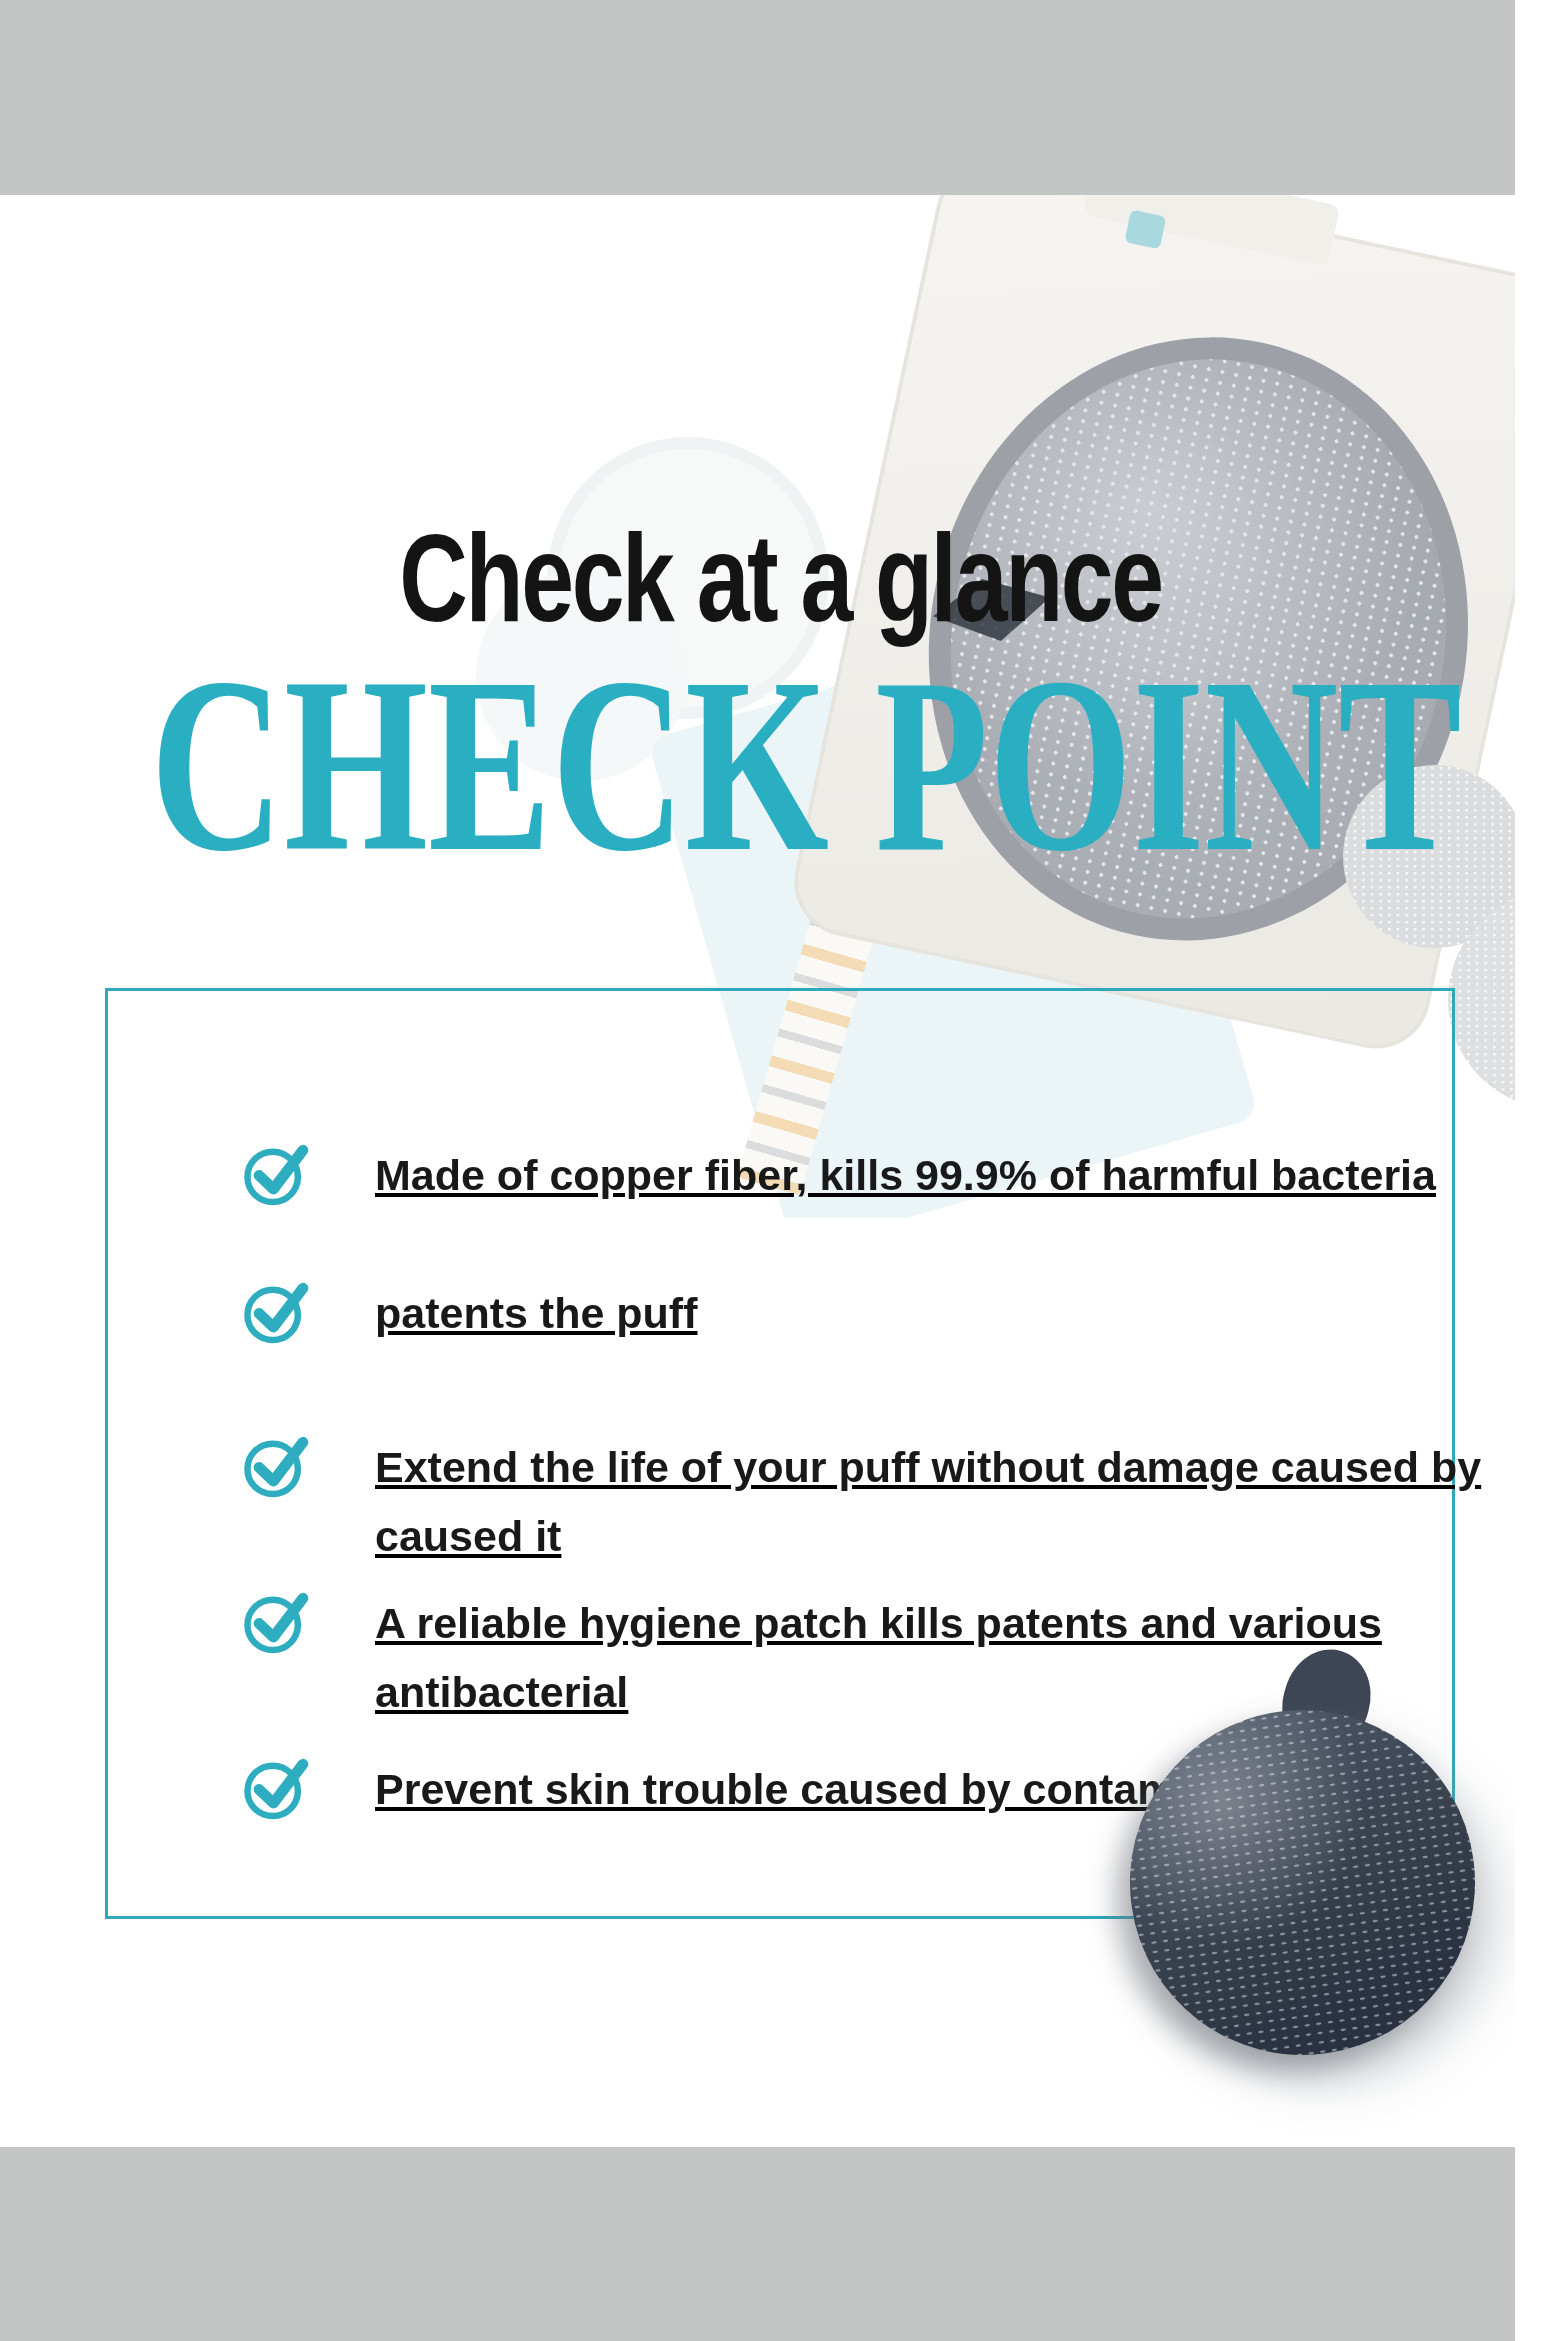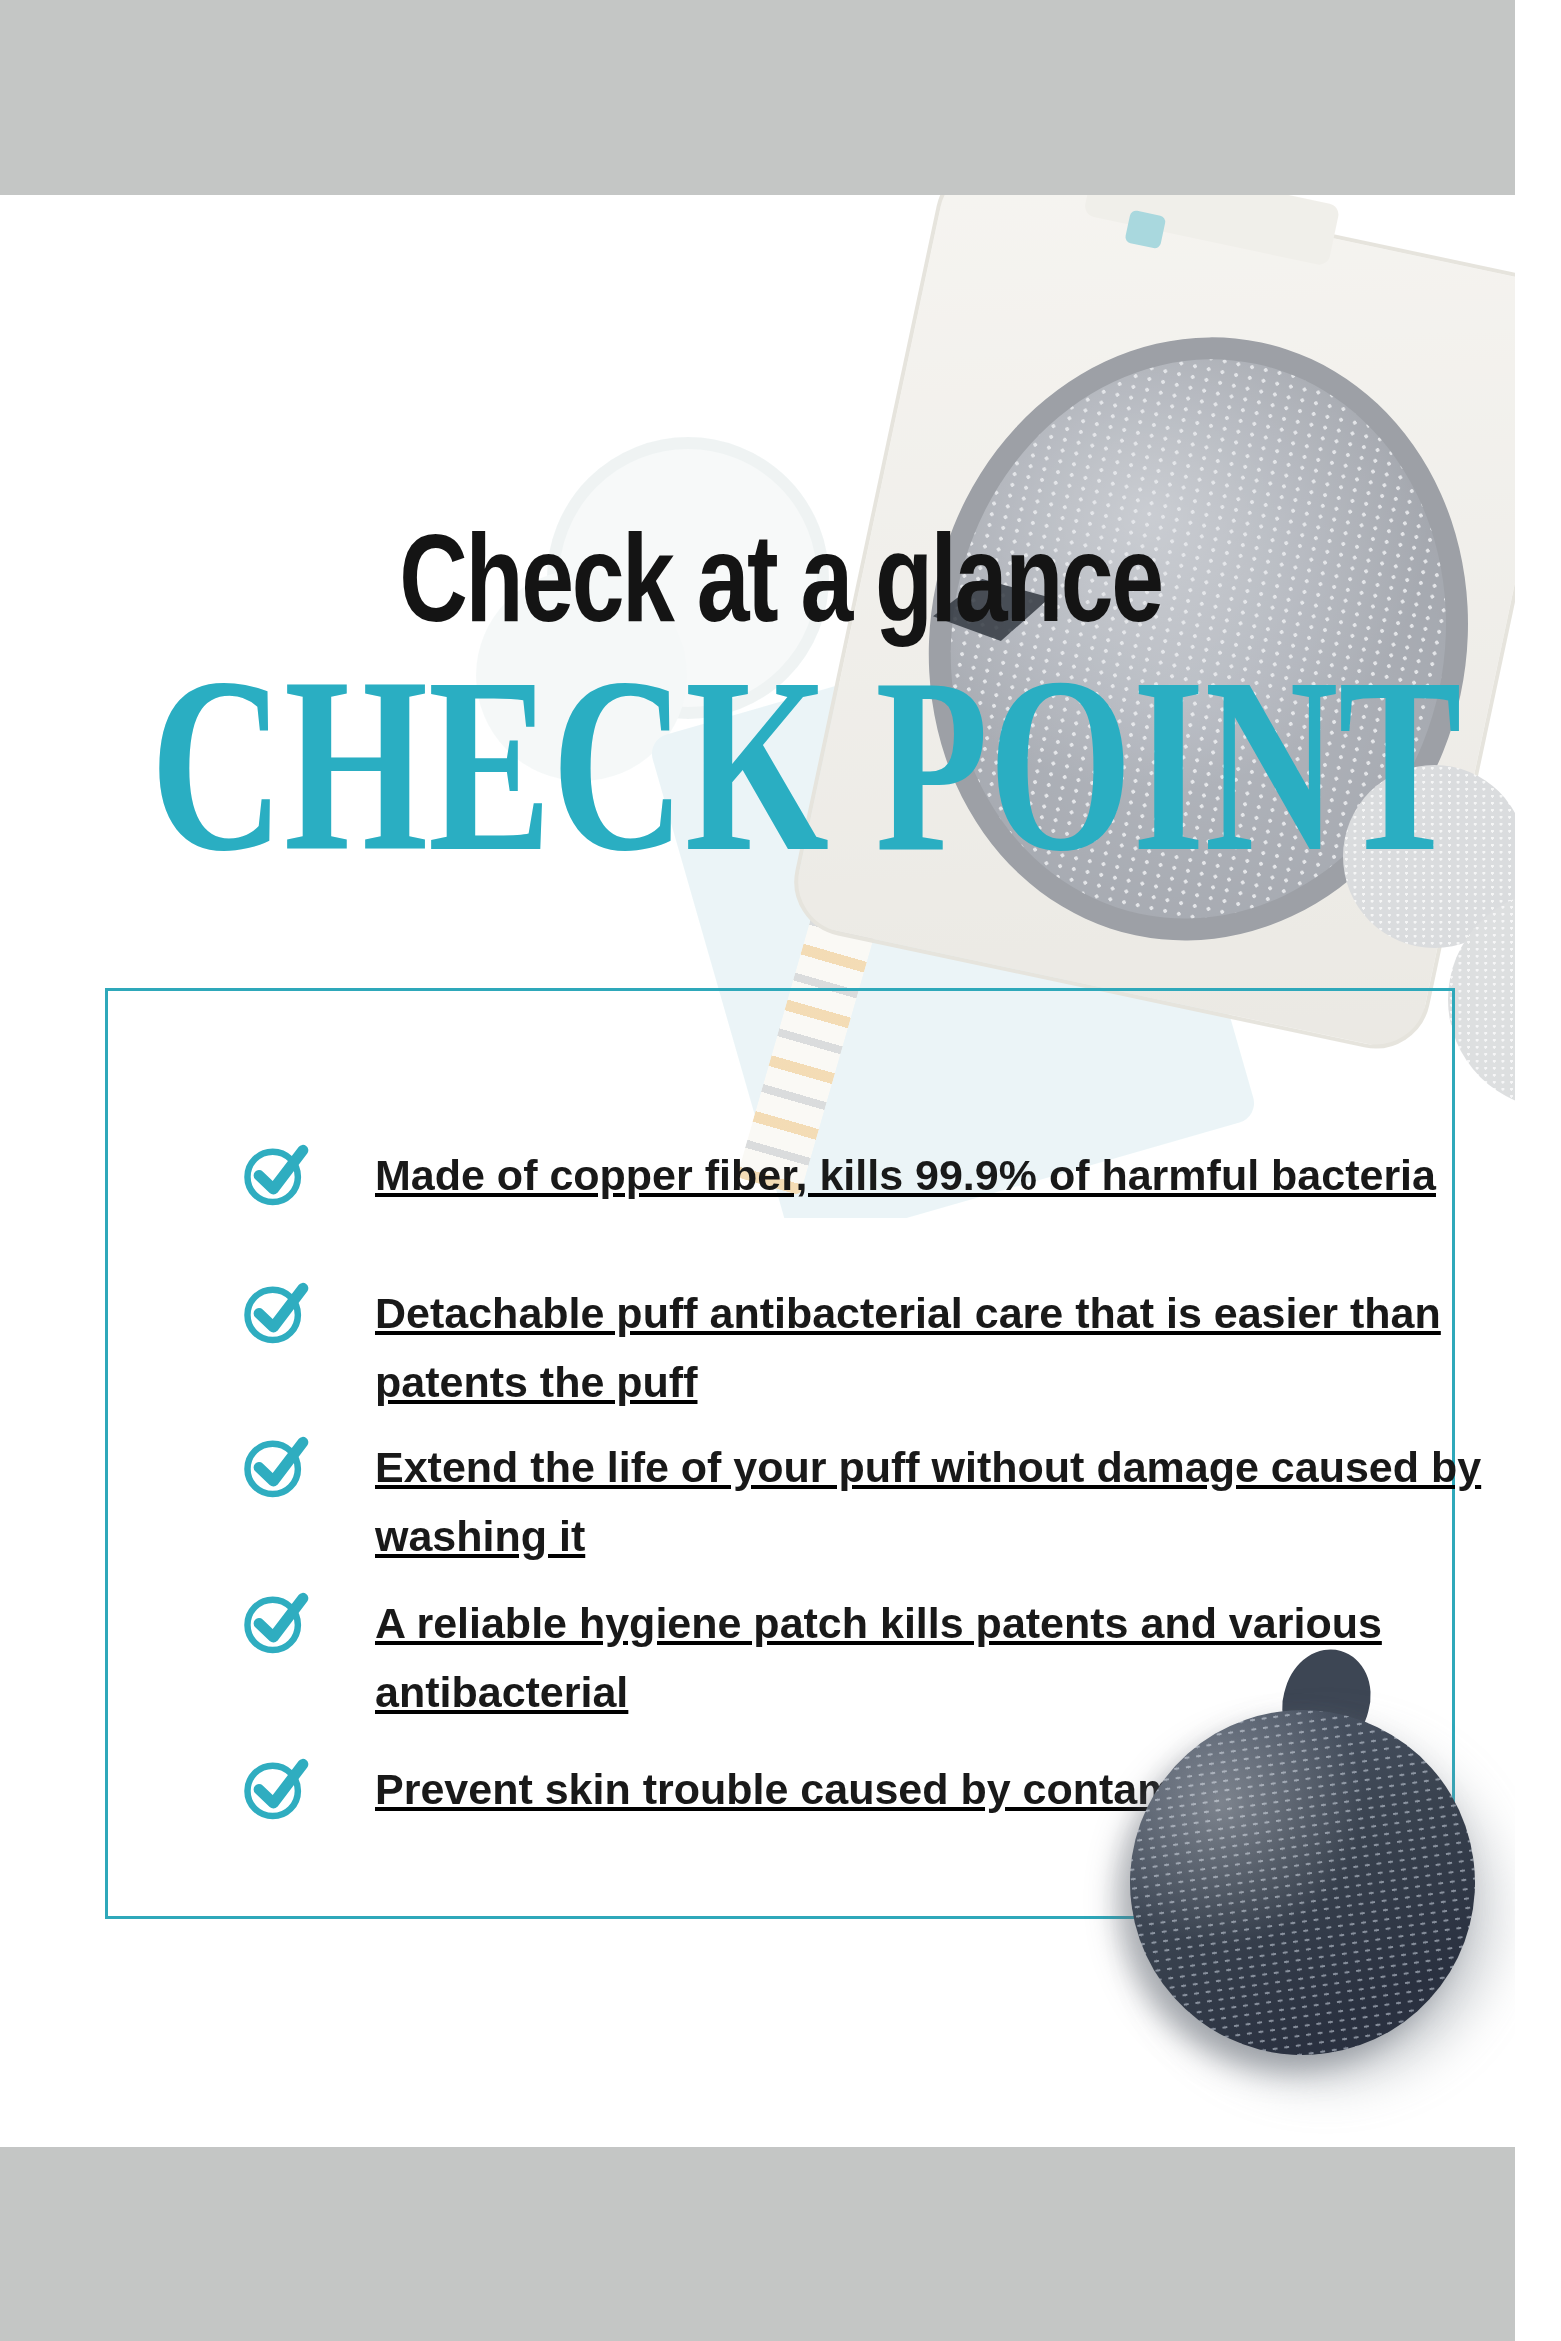--- a/index.html
+++ b/index.html
@@ -110,33 +110,32 @@
       <div>Made of copper fiber, kills 99.9% of harmful bacteria</div>
     </div>
   </div>
 
   <div class="row" style="top:1279px">
     <svg class="ck" viewBox="0 0 100 100" width="72" height="72">
       <circle cx="44" cy="54" r="35" fill="none" stroke="#2fadc0" stroke-width="9"></circle>
       <path d="M25 52 L45 71 L86 17" fill="none" stroke="#2fadc0" stroke-width="15" stroke-linecap="round" stroke-linejoin="round"></path>
     </svg>
     <div class="lines">
-      <div>Detachable puff antibacterial care that is easier than</div>
       <div>patents the puff</div>
     </div>
   </div>
 
   <div class="row" style="top:1433px">
     <svg class="ck" viewBox="0 0 100 100" width="72" height="72">
       <circle cx="44" cy="54" r="35" fill="none" stroke="#2fadc0" stroke-width="9"></circle>
       <path d="M25 52 L45 71 L86 17" fill="none" stroke="#2fadc0" stroke-width="15" stroke-linecap="round" stroke-linejoin="round"></path>
     </svg>
     <div class="lines">
       <div>Extend the life of your puff without damage caused by</div>
-      <div>washing it</div>
+      <div>caused it</div>
     </div>
   </div>
 
   <div class="row" style="top:1589px">
     <svg class="ck" viewBox="0 0 100 100" width="72" height="72">
       <circle cx="44" cy="54" r="35" fill="none" stroke="#2fadc0" stroke-width="9"></circle>
       <path d="M25 52 L45 71 L86 17" fill="none" stroke="#2fadc0" stroke-width="15" stroke-linecap="round" stroke-linejoin="round"></path>
     </svg>
     <div class="lines">
       <div>A reliable hygiene patch kills patents and various</div>

